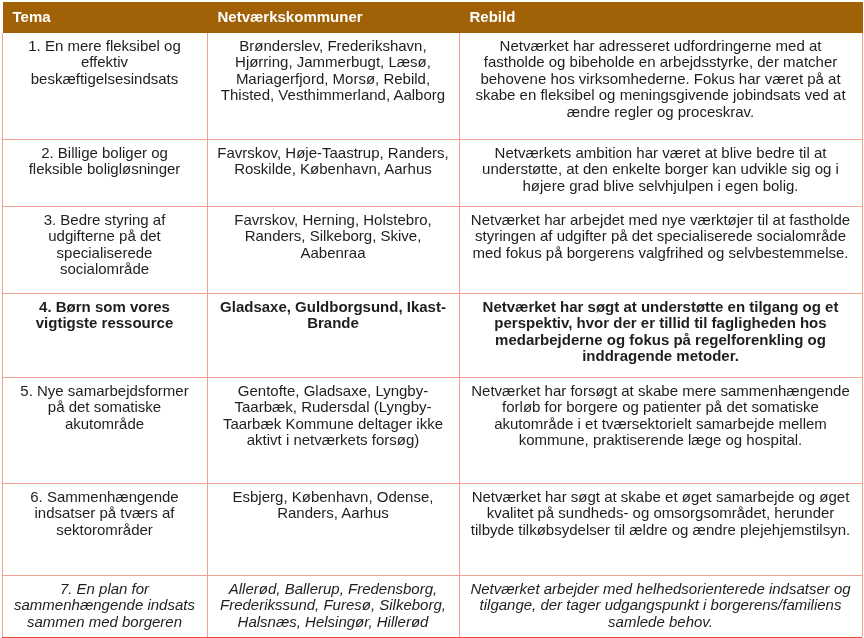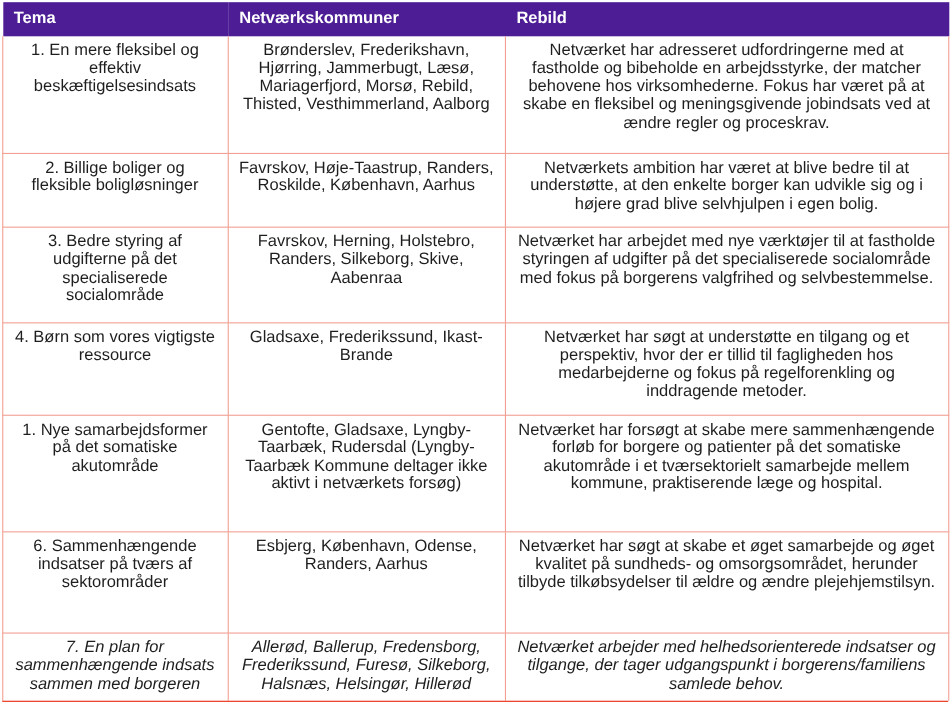--- a/index.html
+++ b/index.html
@@ -15,21 +15,21 @@
     color: #1e1e1e;
   }
   table.network-table {
     width: 860px;
     border-collapse: collapse;
     table-layout: fixed;
     font-size: 15px;
     line-height: 16.4px;
   }
   table.network-table th {
-    background: #4c1d95;
+    background: #a16207;
     color: #ffffff;
     font-weight: bold;
     text-align: left;
     font-size: 15px;
     height: 31px;
     padding: 0 10px;
     vertical-align: middle;
     border: none;
   }
   table.network-table td {
@@ -38,21 +38,21 @@
     padding: 5px 10px 4px 9px;
     overflow: hidden;
     text-align: center;
   }
   table.network-table tbody tr td { border-top: none; }
   table.network-table tbody tr:first-child td { border-top: none; }
   table.network-table tbody tr:last-child td { border-bottom: none; font-style: italic; }
   tr.r1 td { height: 97px; }
   tr.r2 td { height: 57px; }
   tr.r3 td { height: 77px; }
-  tr.r4 td { height: 74px; }
+  tr.r4 td { height: 74px; font-weight: bold; }
   tr.r5 td { height: 96px; }
   tr.r6 td { height: 82px; }
   tr.r7 td { height: 52px; }
   .bottom-bar {
     width: 860px;
     height: 6px;
     background: #ED462F;
   }
 </style>
 </head>
@@ -83,25 +83,25 @@
         <td>Favrskov, Høje-Taastrup, Randers, Roskilde, København, Aarhus</td>
         <td>Netværkets ambition har været at blive bedre til at understøtte, at den enkelte borger kan udvikle sig og i højere grad blive selvhjulpen i egen bolig.</td>
       </tr>
       <tr class="r3">
         <td>3. Bedre styring af udgifterne på det specialiserede socialområde</td>
         <td>Favrskov, Herning, Holstebro, Randers, Silkeborg, Skive, Aabenraa</td>
         <td>Netværket har arbejdet med nye værktøjer til at fastholde styringen af udgifter på det specialiserede socialområde med fokus på borgerens valgfrihed og selvbestemmelse.</td>
       </tr>
       <tr class="r4">
         <td>4. Børn som vores vigtigste ressource</td>
-        <td>Gladsaxe, Frederikssund, Ikast-Brande</td>
+        <td>Gladsaxe, Guldborgsund, Ikast-Brande</td>
         <td>Netværket har søgt at understøtte en tilgang og et perspektiv, hvor der er tillid til fagligheden hos medarbejderne og fokus på regelforenkling og inddragende metoder.</td>
       </tr>
       <tr class="r5">
-        <td>1. Nye samarbejdsformer på det somatiske akutområde</td>
+        <td>5. Nye samarbejdsformer på det somatiske akutområde</td>
         <td>Gentofte, Gladsaxe, Lyngby-Taarbæk, Rudersdal (Lyngby-Taarbæk Kommune deltager ikke aktivt i netværkets forsøg)</td>
         <td>Netværket har forsøgt at skabe mere sammenhængende forløb for borgere og patienter på det somatiske akutområde i et tværsektorielt samarbejde mellem kommune, praktiserende læge og hospital.</td>
       </tr>
       <tr class="r6">
         <td>6. Sammenhængende indsatser på tværs af sektorområder</td>
         <td>Esbjerg, København, Odense, Randers, Aarhus</td>
         <td>Netværket har søgt at skabe et øget samarbejde og øget kvalitet på sundheds- og omsorgsområdet, herunder tilbyde tilkøbsydelser til ældre og ændre plejehjemstilsyn.</td>
       </tr>
       <tr class="r7">
         <td>7. En plan for sammenhængende indsats sammen med borgeren</td>

